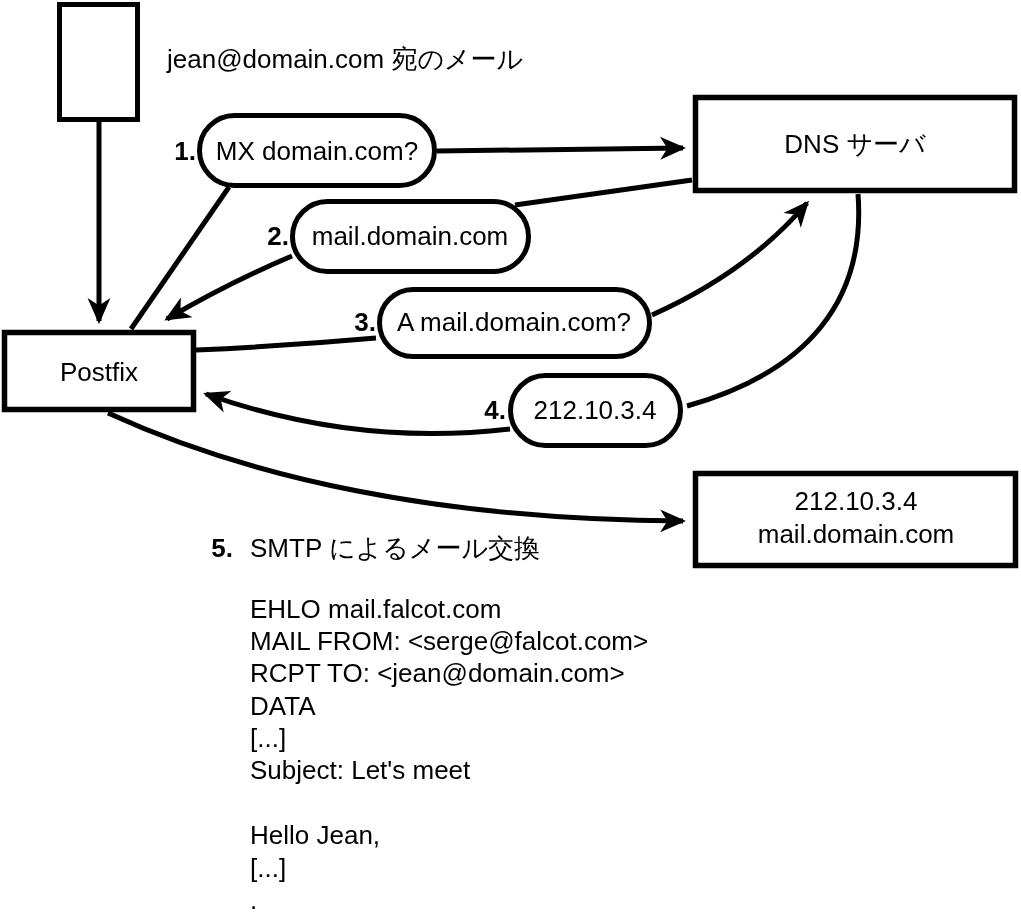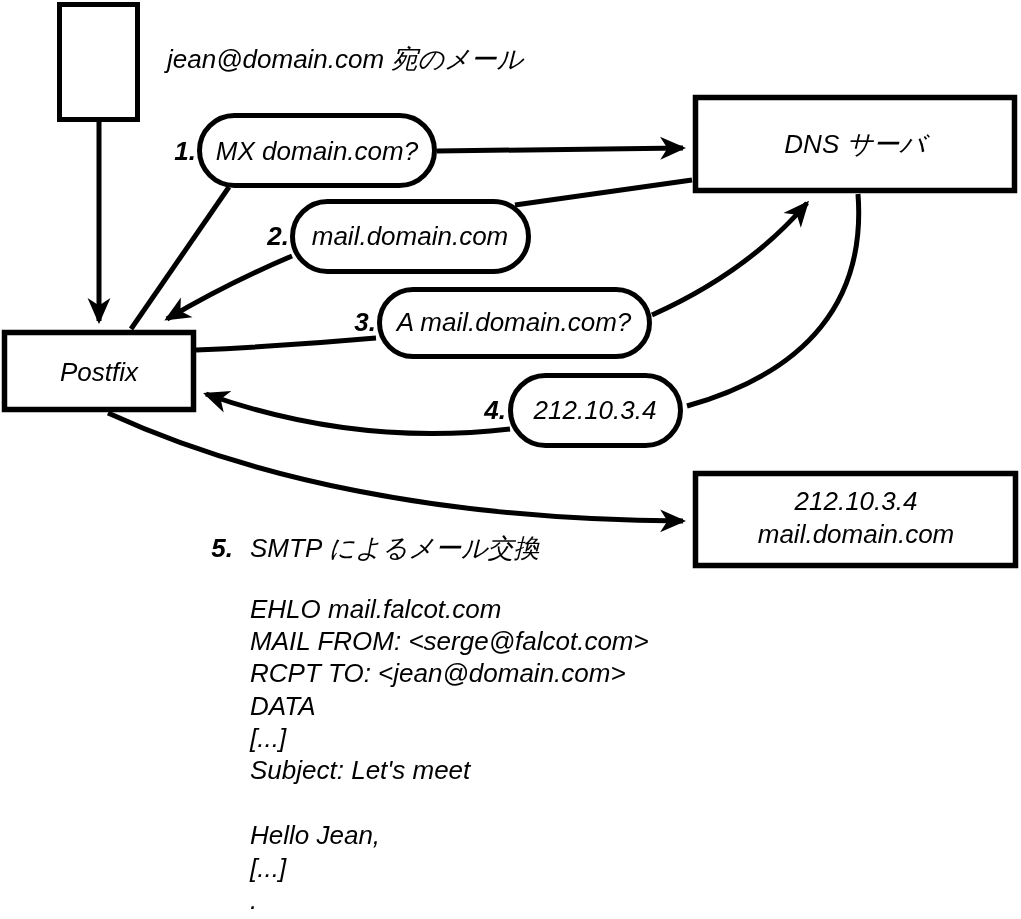--- a/index.html
+++ b/index.html
@@ -1,16 +1,16 @@
 <!DOCTYPE html>
 <html><head>
 <meta charset="utf-8">
 <style>
   html, body { margin: 0; padding: 0; background: #ffffff; }
-  .stage { position: relative; width: 1021px; height: 919px; background: #ffffff; overflow: hidden; font-style: italic; }
+  .stage { position: relative; width: 1021px; height: 919px; background: #ffffff; overflow: hidden; }
   svg { display: block; }
   text {
     font-family: "Liberation Sans", "DejaVu Sans", sans-serif;
     font-size: 26px;
     fill: #000000;
   }
   .center { text-anchor: middle; }
   .num { font-weight: bold; text-anchor: end; }
   .shape { fill: #ffffff; stroke: #000000; }
   .edge { fill: none; stroke: #000000; stroke-width: 5; }

